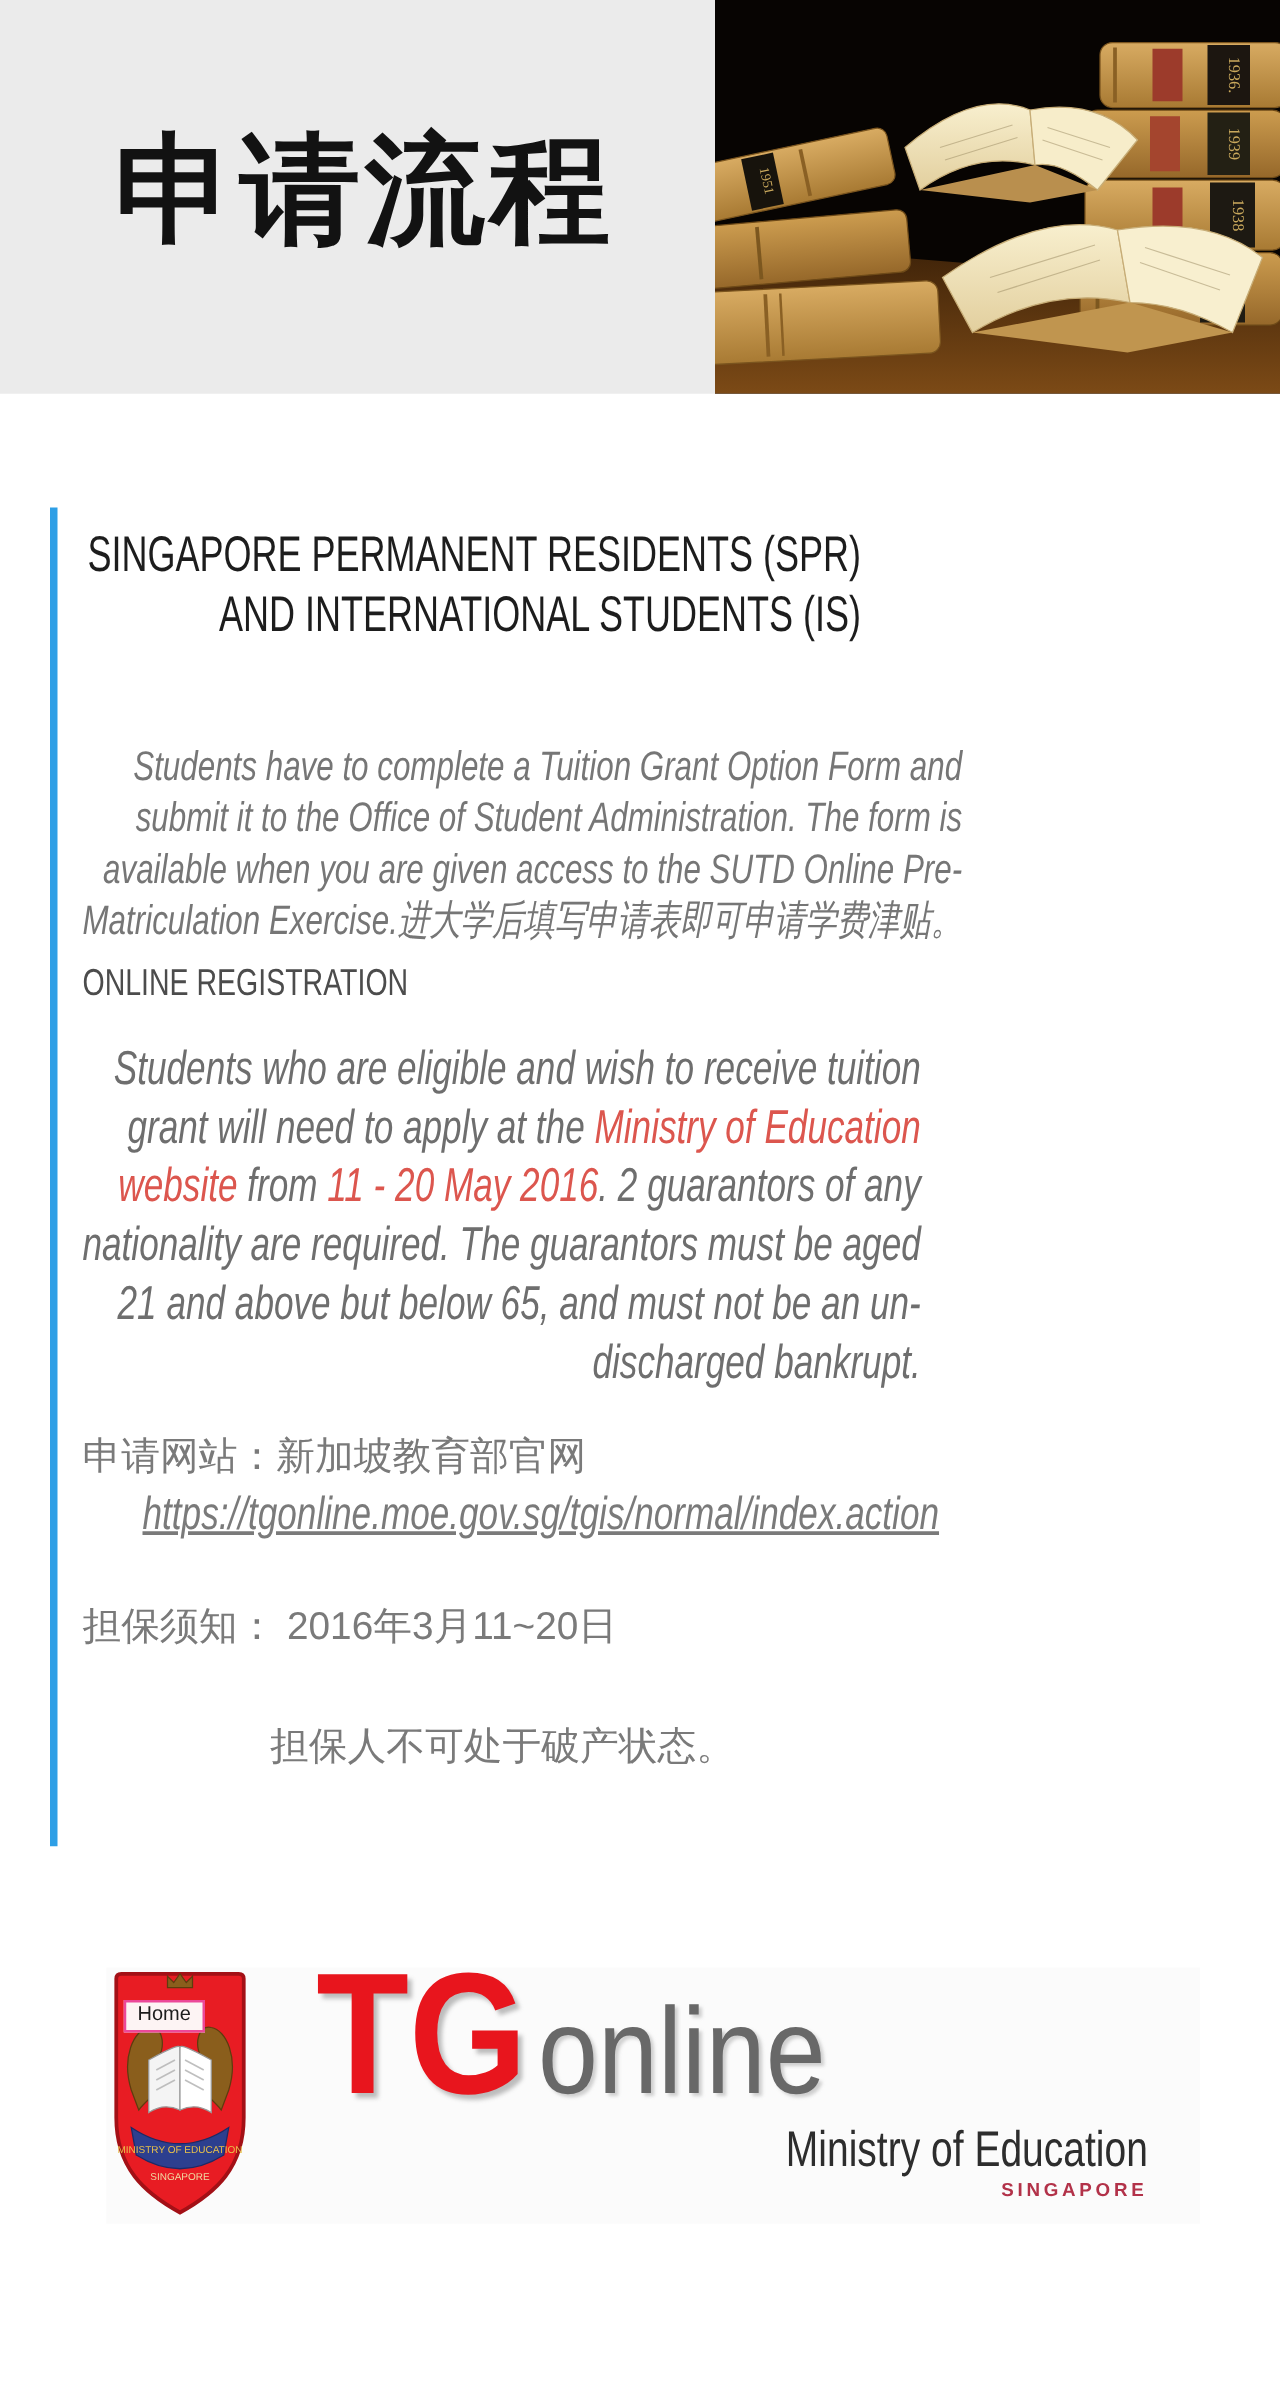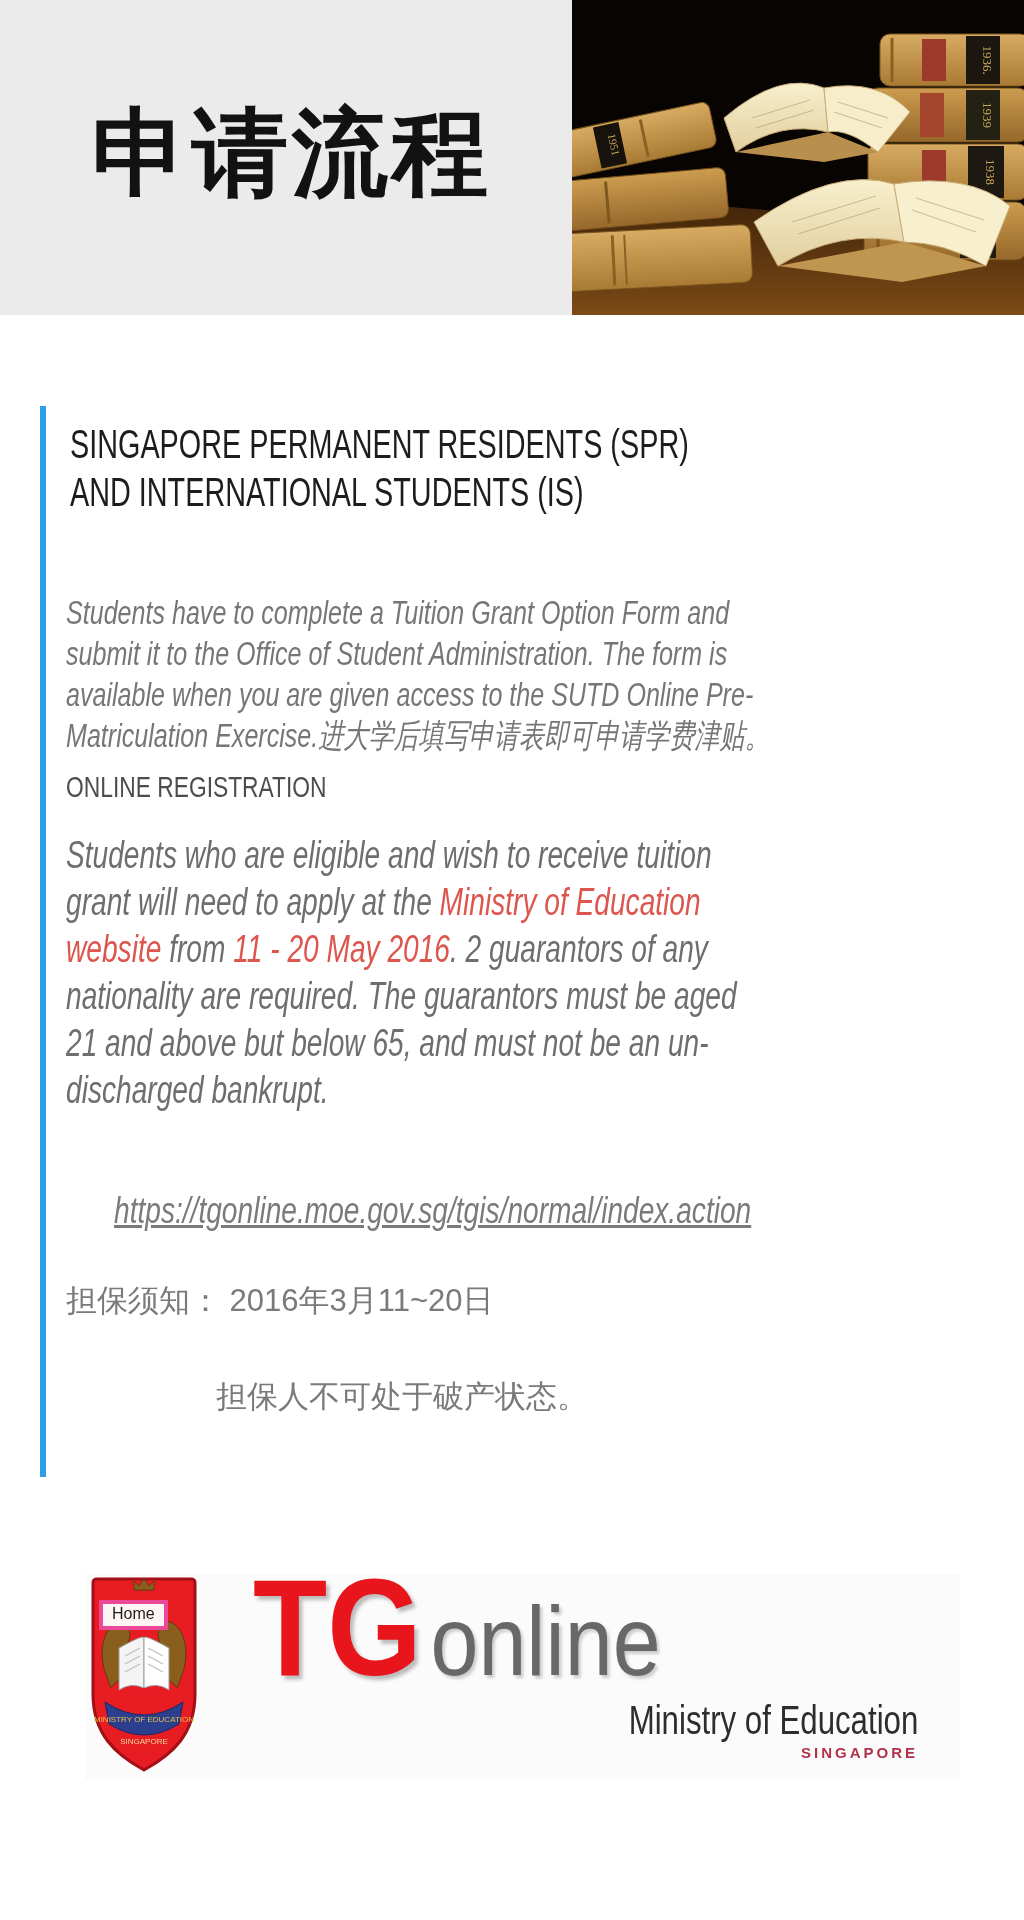--- a/index.html
+++ b/index.html
@@ -1,17 +1,17 @@
 <!DOCTYPE html>
 <html style="--accent: #2e9fe6; --link-red: #dc564e; --header-gray: #ebebeb; --logo-red: #e8151d;"><head>
 <meta charset="utf-8">
 <style>
   html,body{margin:0;padding:0;background:#ffffff;}
   .page{position:relative;width:1024px;height:1920px;background:#fff;overflow:hidden;
-        font-family:"Liberation Sans","DejaVu Sans",sans-serif;}
+        font-family:"Liberation Sans","DejaVu Sans",sans-serif;text-align:right;}
 
   
   .header{position:absolute;left:0;top:0;width:1024px;height:315px;background:var(--header-gray,#ebebeb);}
   .header-title{position:absolute;left:92px;top:100px;font-size:96px;font-weight:bold;
                 color:#121212;letter-spacing:4px;line-height:1.1;}
   .books{position:absolute;left:572px;top:0;width:452px;height:315px;display:block;}
 
   
   .accent-bar{position:absolute;left:40px;top:406px;width:6px;height:1071px;background:var(--accent,#2e9fe6);}
 
@@ -30,21 +30,21 @@
   .cn-url{left:114px;top:1190px;font-size:37px;font-style:italic;text-decoration:underline;
           transform:scaleX(.76);transform-origin:left top;}
   .cn-period{left:66px;top:1280px;}
   .cn-g1{left:66px;top:1328px;}
   .cn-g2{left:216px;top:1376px;}
 
   
   .logo-panel{position:absolute;left:85px;top:1574px;width:875px;height:205px;background:#fbfbfb;}
   .crest{position:absolute;left:4px;top:2px;width:110px;height:198px;}
   .home-chip{position:absolute;left:14px;top:26px;padding:1px 9px 3px 9px;background:#fdf4f4;
-             border:4px solid #ec4899;font-size:16px;color:#1d1d1d;z-index:3;}
+             border:2px solid #ec4899;font-size:16px;color:#1d1d1d;z-index:3;}
   .wordmark{position:absolute;left:168px;top:-16px;display:flex;align-items:baseline;line-height:1;
             transform:scaleX(.88);transform-origin:left top;white-space:nowrap;}
   .tg{font-size:138px;font-weight:bold;color:var(--logo-red,#e8151d);
       text-shadow:4px 4px 4px rgba(110,110,110,.45);}
   .online{font-size:98px;color:#686868;margin-left:10px;text-shadow:3px 3px 3px rgba(140,140,140,.4);}
   .ministry{position:absolute;right:42px;top:124px;font-size:40px;color:#2d2d2d;white-space:nowrap;
             transform:scaleX(.78);transform-origin:right top;}
   .sg-small{position:absolute;right:42px;top:170px;font-size:15px;font-weight:bold;letter-spacing:3px;
             color:#b23249;white-space:nowrap;}
 
@@ -168,20 +168,21 @@
 
   <div class="regpara">
       <div class="tline"><span>Students who are eligible and wish to receive tuition</span></div>
       <div class="tline"><span>grant will need to apply at the </span><span class="red">Ministry of Education</span></div>
       <div class="tline"><span class="red">website</span><span>  from </span><span class="red">11 - 20 May 2016</span><span>. 2 guarantors of any</span></div>
       <div class="tline"><span>nationality are required. The guarantors must be aged</span></div>
       <div class="tline"><span>21 and above but below 65, and must not be an un-</span></div>
       <div class="tline"><span>discharged bankrupt.</span></div>
     </div>
 
+  <div class="cn cn-site">申请网站：新加坡教育部官网</div>
   <a class="cn cn-url">https://tgonline.moe.gov.sg/tgis/normal/index.action</a>
   <div class="cn cn-period">担保须知： 2016年3月11~20日</div>
   <div class="cn cn-g2">担保人不可处于破产状态。</div>
 
   <div class="logo-panel">
     <svg class="crest" viewBox="0 0 110 198" aria-hidden="true">
       <path d="M8,3 H102 Q106,3 106,7 V118 C106,158 84,178 55,194 C26,178 4,158 4,118 V7 Q4,3 8,3 Z" fill="#e81c23" stroke="#a31016" stroke-width="3"></path>
       <path d="M45,14 h20 v-9 l-5,5 -5,-7 -5,7 -5,-5 z" fill="#8a5e1c" stroke="#5e3c0e"></path>
       <path d="M16,96 C8,70 18,48 30,46 C40,44 44,58 38,70 C50,62 54,74 46,86 C40,96 28,104 22,112 Z" fill="#8a5e1c" stroke="#5e3c0e"></path>
       <path d="M94,96 C102,70 92,48 80,46 C70,44 66,58 72,70 C60,62 56,74 64,86 C70,96 82,104 88,112 Z" fill="#8a5e1c" stroke="#5e3c0e"></path>

